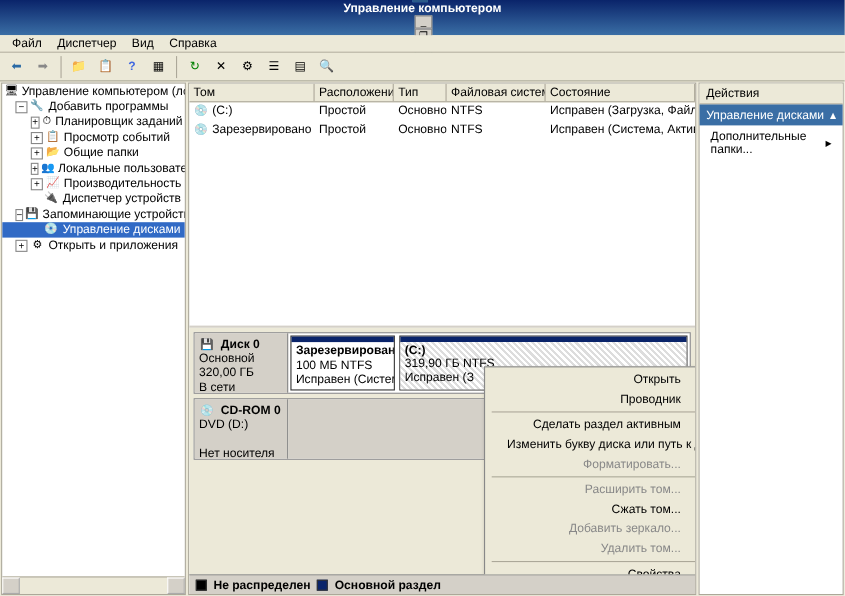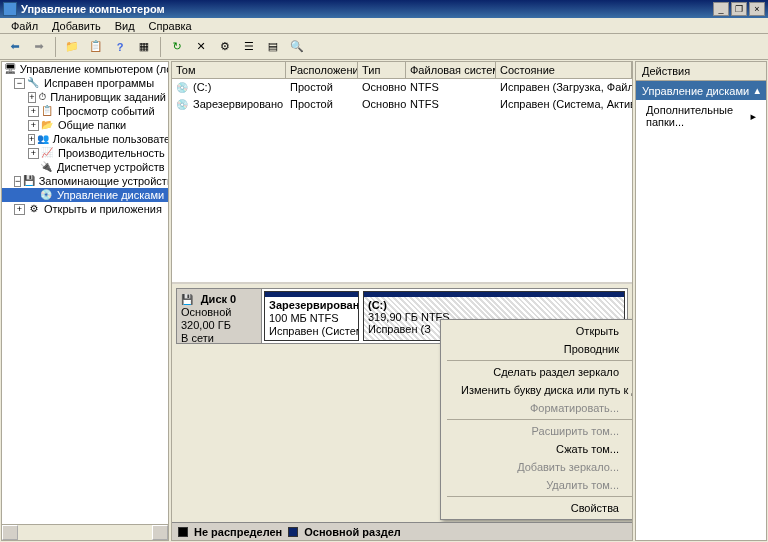--- a/index.html
+++ b/index.html
@@ -1,17 +1,17 @@
 <!DOCTYPE html>
 <html><head>
 <meta charset="utf-8">
 <style>
   * { box-sizing: border-box; margin: 0; padding: 0; font-family: Tahoma, sans-serif; font-size: 11px; }
   body { width: 768px; height: 542px; background: #ece9d8; overflow: hidden; display: flex; flex-direction: column; }
-  .titlebar { height: 18px; background: linear-gradient(#0a246a,#3a6ea5); color: #fff; display: flex; align-items: center; padding: 0 3px; }
+  .titlebar { height: 32px; background: linear-gradient(#0a246a,#3a6ea5); color: #fff; display: flex; align-items: center; padding: 0 3px; flex-direction: column; }
   .titlebar .icon { width: 14px; height: 14px; background: #4a90d9; margin-right: 4px; border: 1px solid #2a5a8a; }
   .titlebar .title { flex: 1; font-weight: bold; }
   .titlebar .btn { width: 16px; height: 14px; background: #d4d0c8; border: 1px solid #888; margin-left: 2px; display: flex; align-items: center; justify-content: center; font-size: 9px; color: #000; }
   .menubar { height: 16px; background: #ece9d8; display: flex; align-items: center; padding: 0 4px; border-bottom: 1px solid #aca899; }
   .menubar span { padding: 2px 7px; cursor: default; }
   .toolbar { height: 26px; background: #ece9d8; display: flex; align-items: center; padding: 2px 4px; border-bottom: 1px solid #aca899; gap: 2px; }
   .tbtn { width: 22px; height: 22px; display: flex; align-items: center; justify-content: center; border: 1px solid transparent; }
   .sep { width: 1px; height: 20px; background: #aca899; margin: 0 3px; }
   .content { flex: 1; display: flex; overflow: hidden; }
   .tree { width: 168px; background: #fff; border: 1px solid #aca899; margin: 1px; overflow: hidden; position: relative; }
@@ -56,21 +56,21 @@
 <div class="titlebar">
   <span class="icon"></span>
   <span class="title">Управление компьютером</span>
   <span class="btn">_</span>
   <span class="btn">❐</span>
   <span class="btn">×</span>
 </div>
 
 <div class="menubar">
   <span>Файл</span>
-  <span>Добавить</span>
+  <span>Диспетчер</span>
   <span>Вид</span>
   <span>Справка</span>
 </div>
 
 <div class="toolbar">
   <div class="tbtn">
       <span style="color:#2a6aa5;">⬅</span>
     </div>
   <div class="tbtn">
       <span style="color:#888;">➡</span>
@@ -112,21 +112,21 @@
 <div class="content">
 
   <div class="tree">
     <div class="tree-node" style="padding-left:2px;">
         <span class="ticon">🖥</span>
         <span>Управление компьютером (лока</span>
       </div>
     <div class="tree-node" style="padding-left:12px;">
         <span class="tw">−</span>
         <span class="ticon">🔧</span>
-        <span>Исправен программы</span>
+        <span>Добавить программы</span>
       </div>
     <div class="tree-node" style="padding-left:26px;">
         <span class="tw">+</span>
         <span class="ticon">⏱</span>
         <span>Планировщик заданий</span>
       </div>
     <div class="tree-node" style="padding-left:26px;">
         <span class="tw">+</span>
         <span class="ticon">📋</span>
         <span>Просмотр событий</span>
@@ -224,35 +224,44 @@
               </div>
               <div style="flex:1;"></div>
               <div style="align-self:flex-end;">Основной</div>
             </div>
           </div>
 
           <div class="ctxmenu" style="left:178px; top:30px;text-align:right;">
             <div class="mi">Открыть</div>
             <div class="mi">Проводник</div>
             <hr>
-            <div class="mi">Сделать раздел зеркало</div>
+            <div class="mi">Сделать раздел активным</div>
             <div class="mi">Изменить букву диска или путь к диску...</div>
             <div class="mi dis">Форматировать...</div>
             <hr>
             <div class="mi dis">Расширить том...</div>
             <div class="mi">Сжать том...</div>
             <div class="mi dis">Добавить зеркало...</div>
             <div class="mi dis">Удалить том...</div>
             <hr>
             <div class="mi">Свойства</div>
 
           </div>
         </div>
       </div>
 
+      <div class="diskrow">
+        <div class="diskhdr">
+          <span class="ticon">💿</span>
+          <span class="dn">CD-ROM 0</span><br>
+          <span>DVD (D:)</span><br><br>
+          <span>Нет носителя</span>
+        </div>
+        <div class="parts" style="background:#d4d0c8;"></div>
+      </div>
     </div>
 
     <div class="legend">
       <span class="sw" style="background:#000;"></span>
       <b>Не распределен</b>
       <span class="sw" style="background:#0a246a;"></span>
       <b>Основной раздел</b>
     </div>
   </div>
 

